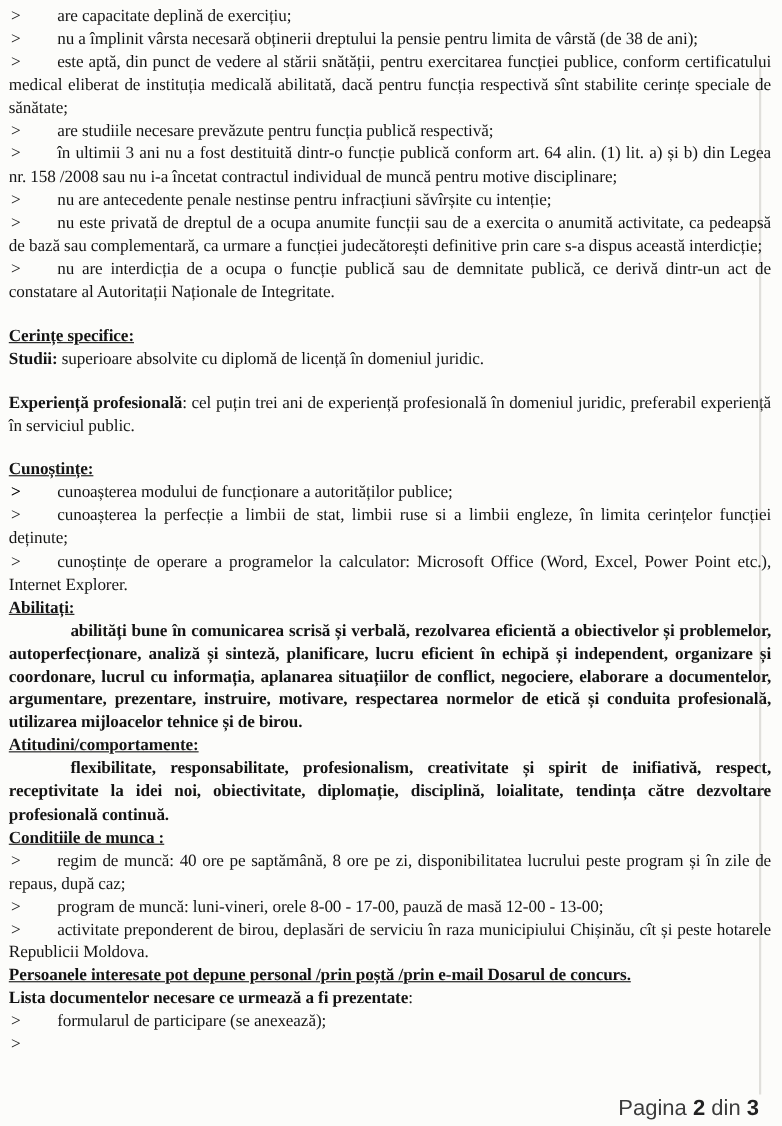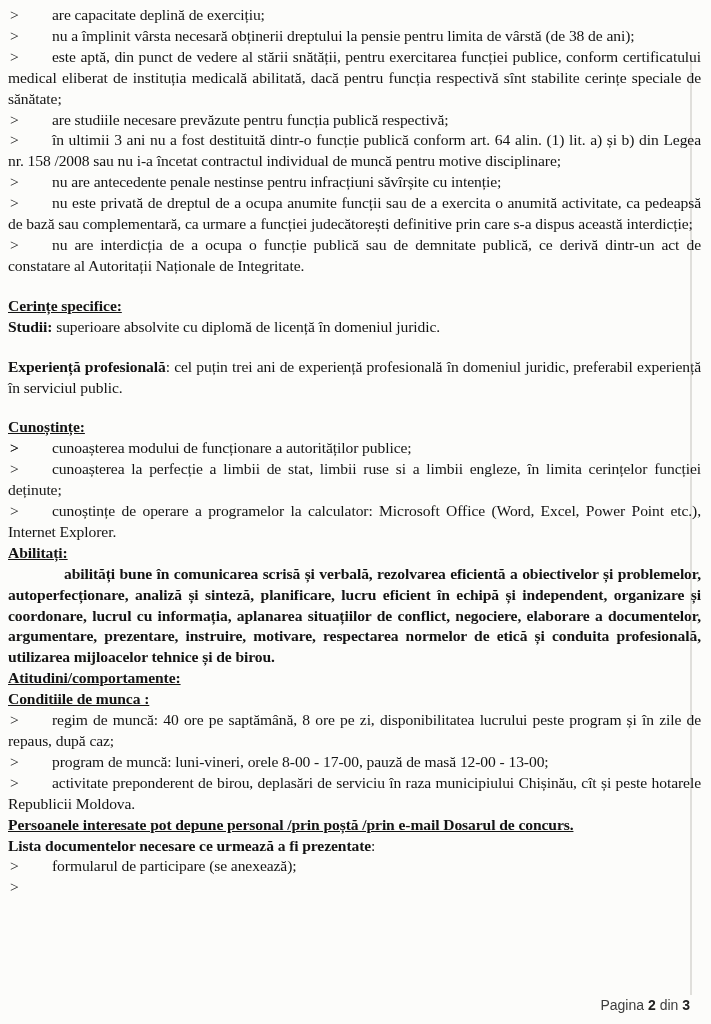--- a/index.html
+++ b/index.html
@@ -25,21 +25,21 @@
   .lbl { font-weight: bold; }
   .gap { height: 19px; }
   .scan-line {
     position: absolute; left: 690px; top: 55px;
     width: 2px; height: 940px;
     background: rgba(150, 148, 140, 0.28);
   }
   .footer {
     position: absolute; top: 997px; right: 21px;
     font-family: "Liberation Sans", sans-serif;
-    font-size: 14px;
+    font-size: 20px;
     color: #3c3c3c;
   }
   .footer b { color: #222; }
 </style>
 </head>
 <body>
 
 <main>
   <div class="scan-line"></div>
 
@@ -59,20 +59,21 @@
       <p><span class="lbl">Experiență profesională</span><span>: cel puțin trei ani de experiență profesională în domeniul juridic, preferabil experiență în serviciul public.</span></p>
       <div class="gap"></div>
       <p class="h">Cunoștințe:</p>
       <p class="bullet"><span class="marker">&gt;</span></p>
       <p class="bullet"><span class="marker">&gt;</span><span>cunoașterea modului de funcționare a autorităților publice;</span></p>
       <p class="bullet"><span class="marker">&gt;</span><span>cunoașterea la perfecție a limbii de stat, limbii ruse si a limbii engleze, în limita cerințelor funcției deținute;</span></p>
       <p class="bullet"><span class="marker">&gt;</span><span>cunoștințe de operare a programelor la calculator: Microsoft Office (Word, Excel, Power Point etc.), Internet Explorer.</span></p>
       <p class="h">Abilitați:</p>
       <p class="para">abilități bune în comunicarea scrisă și verbală, rezolvarea eficientă a obiectivelor și problemelor, autoperfecționare, analiză și sinteză, planificare, lucru eficient în echipă și independent, organizare și coordonare, lucrul cu informația, aplanarea situațiilor de conflict, negociere, elaborare a documentelor, argumentare, prezentare, instruire, motivare, respectarea normelor de etică și conduita profesională, utilizarea mijloacelor tehnice și de birou.</p>
       <p class="h">Atitudini/comportamente:</p>
+      <p class="para">flexibilitate, responsabilitate, profesionalism, creativitate și spirit de inifiativă, respect, receptivitate la idei noi, obiectivitate, diplomație, disciplină, loialitate, tendința către dezvoltare profesională continuă.</p>
       <p class="h">Conditiile de munca :</p>
       <p class="bullet"><span class="marker">&gt;</span><span>regim de muncă: 40 ore pe saptămână, 8 ore pe zi, disponibilitatea lucrului peste program și în zile de repaus, după caz;</span></p>
       <p class="bullet"><span class="marker">&gt;</span><span>program de muncă: luni-vineri, orele 8-00 - 17-00, pauză de masă 12-00 - 13-00;</span></p>
       <p class="bullet"><span class="marker">&gt;</span><span>activitate preponderent de birou, deplasări de serviciu în raza municipiului Chișinău, cît și peste hotarele Republicii Moldova.</span></p>
       <p class="h">Persoanele interesate pot depune personal /prin poștă /prin e-mail Dosarul de concurs.</p>
       <p><span class="lbl">Lista documentelor necesare ce urmează a fi prezentate</span><span>:</span></p>
       <p class="bullet"><span class="marker">&gt;</span><span>formularul de participare (se anexează);</span></p>
       <p class="bullet"><span class="marker">&gt;</span></p>
     </article>
 

